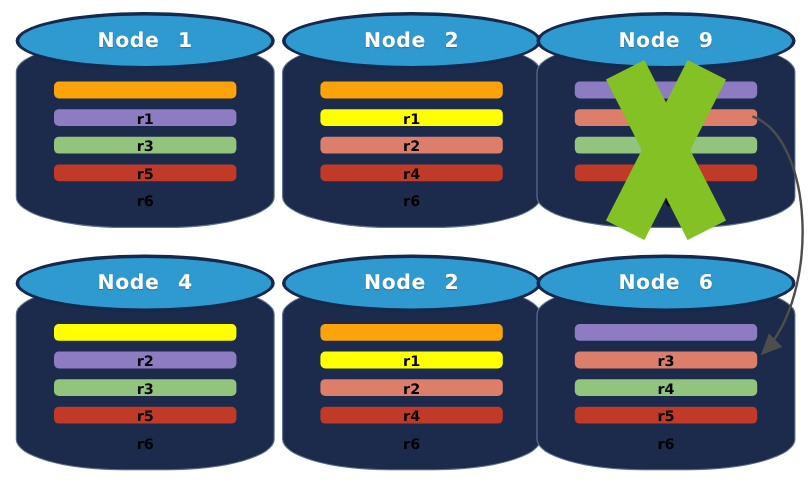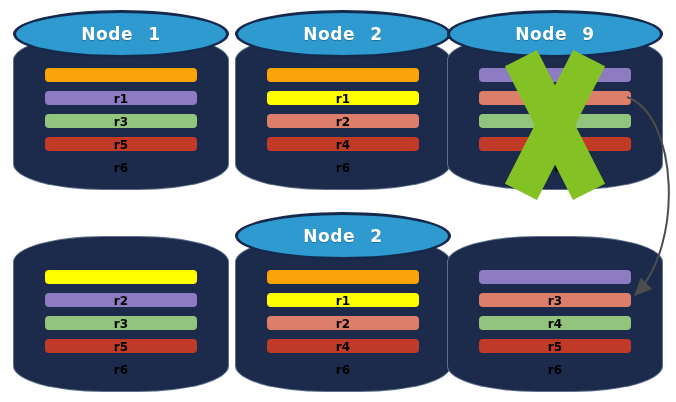--- a/index.html
+++ b/index.html
@@ -163,20 +163,23 @@
         </div>
       </div>
     <div class="fail-x show">
       <div class="x-stroke x1"></div>
       <div class="x-stroke x2"></div>
     </div>
   </div>
 
   <div class="node" style="left:13px; top:212px;">
     <div class="cyl-body"></div>
+    <div class="cyl-top">
+      <span class="node-title">Node 4</span>
+    </div>
     <div class="bars">
         <div class="bar" style="background: rgb(255, 255, 0);">
           <span>r2</span>
         </div>
         <div class="bar" style="background: rgb(142, 124, 195);">
           <span>r3</span>
         </div>
         <div class="bar" style="background: rgb(147, 196, 125);">
           <span>r5</span>
         </div>
@@ -202,20 +205,23 @@
           <span>r4</span>
         </div>
         <div class="bar" style="background: rgb(193, 58, 39);">
           <span>r6</span>
         </div>
       </div>
   </div>
 
   <div class="node" style="left:447px; top:212px;">
     <div class="cyl-body"></div>
+    <div class="cyl-top">
+      <span class="node-title">Node 6</span>
+    </div>
     <div class="bars">
         <div class="bar" style="background: rgb(142, 124, 195);">
           <span>r3</span>
         </div>
         <div class="bar" style="background: rgb(221, 126, 107);">
           <span>r4</span>
         </div>
         <div class="bar" style="background: rgb(147, 196, 125);">
           <span>r5</span>
         </div>

